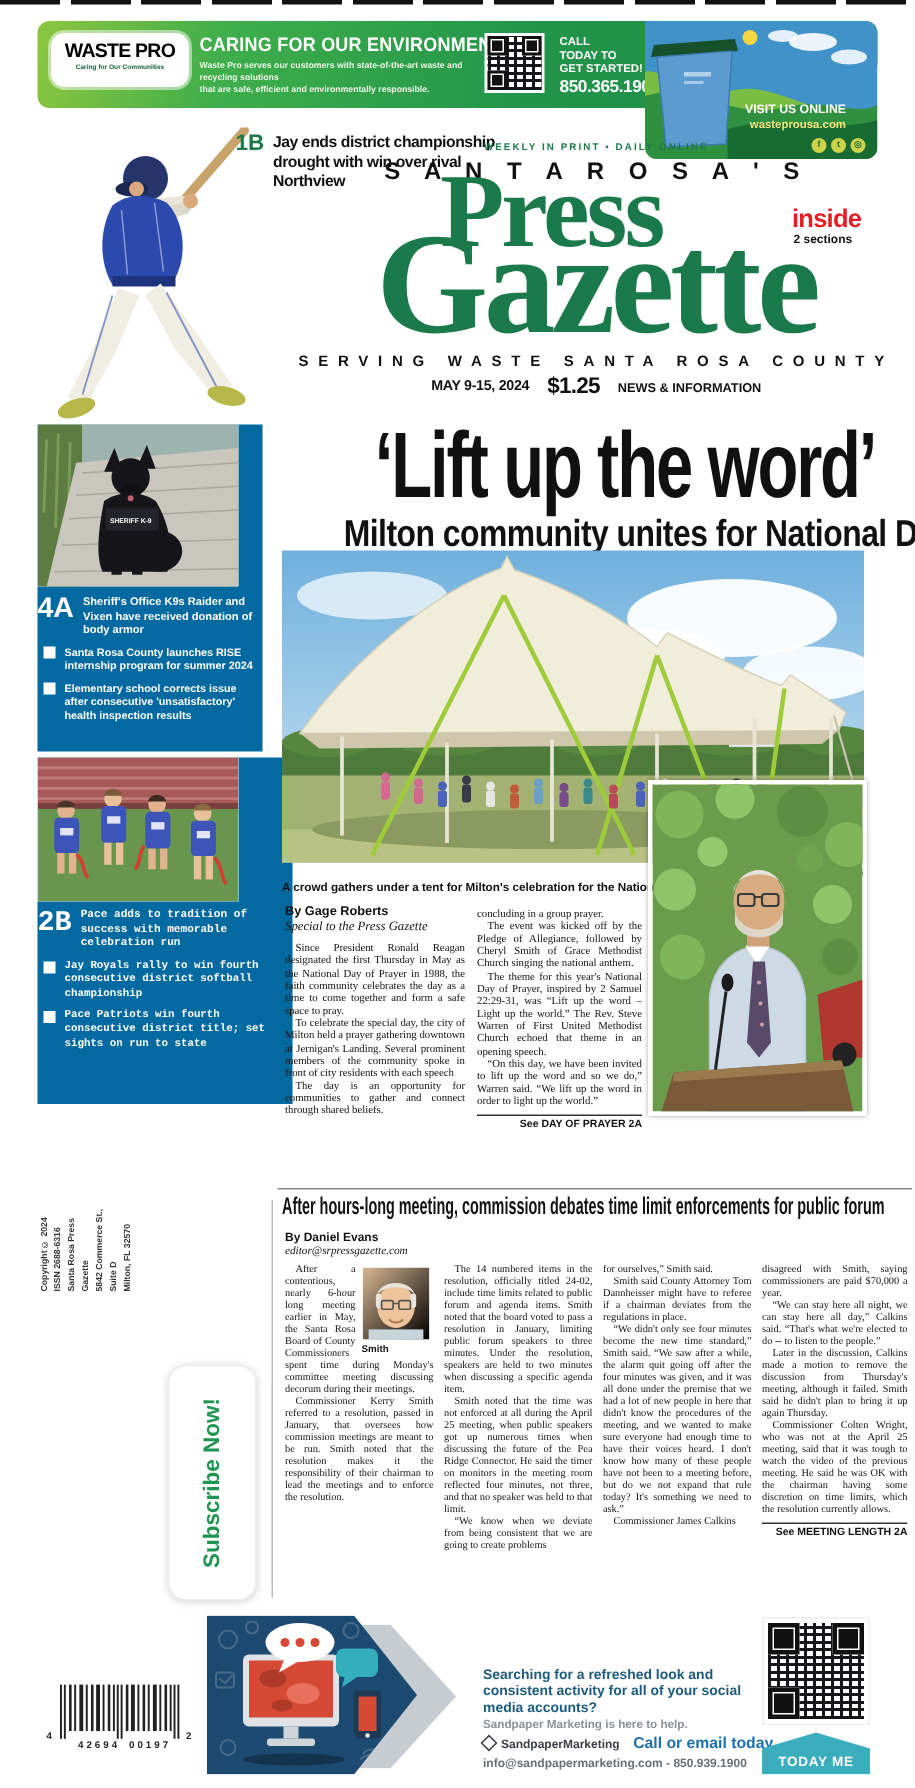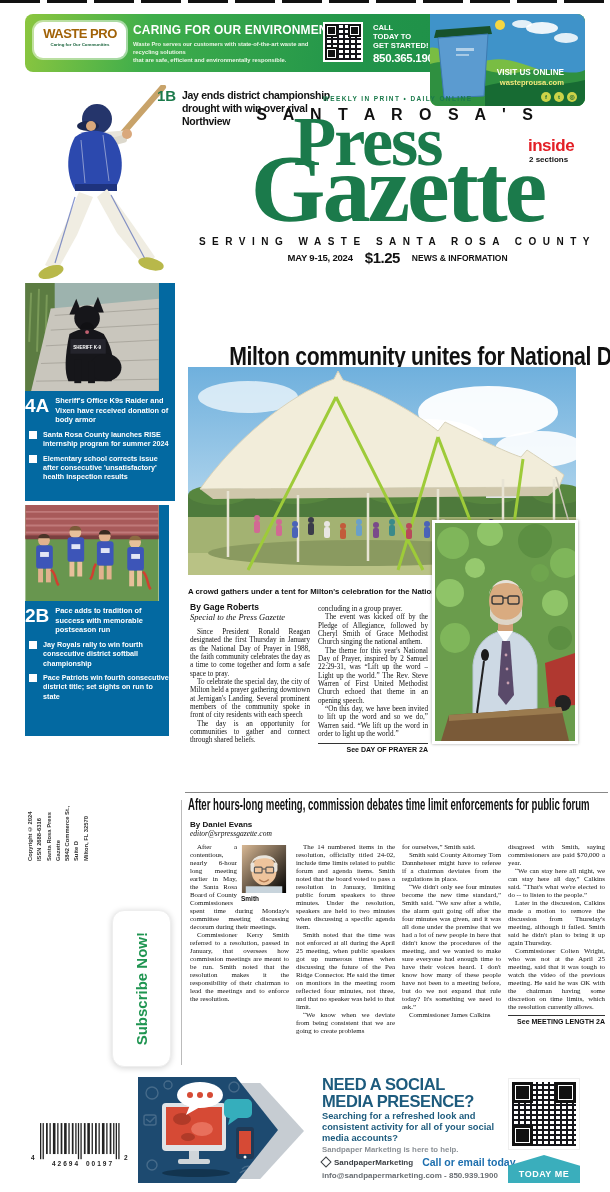--- a/index.html
+++ b/index.html
@@ -7,21 +7,21 @@
         font-family:"Liberation Sans",sans-serif;color:#111;}
   .abs{position:absolute;}
   
   .top-dashes{left:0;top:0;width:610px;height:3px;
     background:repeating-linear-gradient(90deg,#111 0 40px,transparent 40px 47px);}
   
   .banner{left:25px;top:14px;width:560px;height:58px;border-radius:8px 8px 30px 8px;
     background:linear-gradient(100deg,#8cc63f 0%,#3fae4b 22%,#21944a 60%,#1d8c46 100%);}
   .wp-logo{left:9px;top:8px;width:92px;height:36px;background:#fff;border-radius:9px;
     box-shadow:0 0 0 2px rgba(255,255,255,.5);text-align:center;}
-  .wp-name{font-size:13px;font-weight:900;color:#a16207;letter-spacing:-.5px;margin-top:4px;}
+  .wp-name{font-size:13px;font-weight:900;color:#000000;letter-spacing:-.5px;margin-top:4px;}
   .wp-tag{font-size:4.4px;font-weight:700;color:#17623a;margin-top:1px;}
   .bn-head{left:108px;top:8px;font-size:13px;font-weight:900;color:#fff;white-space:nowrap;
     transform:scaleX(.92);transform-origin:0 50%;letter-spacing:.2px;}
   .bn-sub{left:108px;top:26px;width:186px;font-size:5.8px;font-weight:600;color:#eaf6e4;line-height:1.4;}
   .qr{background:#fff;}
   .qrpat{position:relative;width:100%;height:100%;
     background-image:repeating-linear-gradient(0deg,#15151a 0 2px,transparent 2px 5px),
                      repeating-linear-gradient(90deg,#15151a 0 2px,transparent 2px 6px);}
   .qrm{position:absolute;border:2px solid #111;background:#fff;}
   .qrm::after{content:"";position:absolute;left:1px;top:1px;right:1px;bottom:1px;background:#111;}
@@ -46,21 +46,21 @@
   .inside{left:528px;top:136px;font-size:17px;font-weight:900;color:#e31f26;letter-spacing:-.5px;}
   .inside-sub{left:529px;top:155px;font-size:8px;font-weight:800;}
   .serving{left:185px;top:236px;width:425px;text-align:center;font-size:10px;font-weight:800;letter-spacing:6.5px;}
   .daterow{left:185px;top:249px;width:425px;display:flex;justify-content:center;align-items:center;gap:12px;}
   .dr-date{font-size:9.5px;font-weight:800;letter-spacing:-.2px;}
   .dr-price{font-size:15px;font-weight:900;letter-spacing:-.5px;}
   .dr-info{font-size:8.5px;font-weight:800;}
   
   .card{background:#0369a1;padding:0;box-sizing:border-box;color:#fff;}
   .card1{left:25px;top:283px;width:150px;height:218px;}
-  .card2{left:25px;top:505px;width:144px;height:231px;}
+  .card2{left:25px;top:505px;width:170px;height:231px;font-family:Liberation Mono, monospace;}
   .card svg{display:block;background:#fff;}
   .lead-row{display:flex;margin-top:5px;}
   .pg-num{font-size:19px;font-weight:900;line-height:1;margin-right:6px;}
   .lead-txt{font-size:7.4px;font-weight:800;line-height:1.3;}
   .bul{display:flex;margin-top:5px;margin-left:4px;}
   .sq{width:8px;height:8px;background:#fff;margin:1px 6px 0 0;flex:none;}
   .bul-txt{font-size:7.2px;font-weight:800;line-height:1.3;}
   
   .cxc{display:inline-block;white-space:nowrap;transform-origin:50% 50%;}
   .lead-hl{left:185px;top:280px;width:425px;text-align:center;font-size:62px;font-weight:900;
@@ -286,32 +286,35 @@
           <rect x="1" y="13" width="17" height="24" rx="3" fill="#3d55b8"></rect>
           <rect x="5" y="20" width="9" height="5" fill="#fff" opacity=".85"></rect>
           <rect x="3" y="37" width="5" height="16" fill="#e8c09a"></rect>
             <rect x="11" y="37" width="5" height="16" fill="#e8c09a"></rect>
           <path d="M17,38 C23,44 21,52 25,56" stroke="#d04030" stroke-width="2.5" fill="none"></path>
         </g>
       </g>
     </svg>
     <div class="lead-row">
       <span class="pg-num">2B</span>
-      <span class="lead-txt">Pace adds to tradition of success with memorable postseason run</span>
+      <span class="lead-txt">Pace adds to tradition of success with memorable celebration run</span>
     </div>
     <div class="bul">
       <span class="sq"></span>
       <span class="bul-txt">Jay Royals rally to win fourth consecutive district softball championship</span>
     </div>
     <div class="bul">
       <span class="sq"></span>
       <span class="bul-txt">Pace Patriots win fourth consecutive district title; set sights on run to state</span>
     </div>
   </div>
 
+  <div class="abs lead-hl">
+    <span class="cxc">‘Lift up the word’</span>
+  </div>
   <div class="abs lead-sub">
     <span class="cxc">Milton community unites for National Day of Prayer</span>
   </div>
 
   <svg class="abs main-photo" width="388" height="210" viewBox="0 0 388 208">
     <defs>
         <linearGradient id="sky" x1="0" y1="0" x2="0" y2="1">
       <stop offset="0" stop-color="#6fb0dd"></stop>
           <stop offset="1" stop-color="#cfe6f4"></stop>
         </linearGradient>
@@ -403,21 +406,21 @@
           <circle cx="320" cy="157" r="3"></circle>
         </g>
     </g>
   </svg>
   <div class="abs credit">Photo by Gage Roberts</div>
   <div class="abs caption">A crowd gathers under a tent for Milton's celebration for the National Day of Prayer.</div>
   <div class="abs byline1">By Gage Roberts</div>
   <div class="abs byline2">Special to the Press Gazette</div>
 
   <div class="abs acol lcol1">
-    <p>Since President Ronald Reagan designated the first Thursday in January as the National Day of Prayer in 1988, the faith community celebrates the day as a time to come together and form a safe space to pray.</p>
+    <p>Since President Ronald Reagan designated the first Thursday in May as the National Day of Prayer in 1988, the faith community celebrates the day as a time to come together and form a safe space to pray.</p>
     <p>To celebrate the special day, the city of Milton held a prayer gathering downtown at Jernigan's Landing. Several prominent members of the community spoke in front of city residents with each speech</p>
     <p>The day is an opportunity for communities to gather and connect through shared beliefs.</p>
   </div>
   <div class="abs acol lcol2">
     <p style="text-indent:0">concluding in a group prayer.</p>
     <p>The event was kicked off by the Pledge of Allegiance, followed by Cheryl Smith of Grace Methodist Church singing the national anthem.</p>
     <p>The theme for this year's National Day of Prayer, inspired by 2 Samuel 22:29-31, was “Lift up the word – Light up the world.” The Rev. Steve Warren of First United Methodist Church echoed that theme in an opening speech.</p>
     <p>“On this day, we have been invited to lift up the word and so we do,” Warren said. “We lift up the word in order to light up the world.”</p>
     <div class="jump">See DAY OF PRAYER 2A</div>
   </div>
@@ -584,24 +587,20 @@
         <circle cx="52" cy="18" r="3" fill="#d64a35"></circle>
           <circle cx="62" cy="18" r="3" fill="#d64a35"></circle>
           <circle cx="72" cy="18" r="3" fill="#d64a35"></circle>
         <rect x="86" y="22" width="28" height="19" rx="5" fill="#35aebc"></rect>
         <polygon points="92,40 90,48 100,41" fill="#35aebc"></polygon>
         <rect x="98" y="50" width="18" height="32" rx="3" fill="#203a56"></rect>
         <rect x="101" y="54" width="12" height="23" fill="#d64a35"></rect>
         <circle cx="107" cy="80" r="1.5" fill="#fff"></circle>
       </svg>
     </div>
-    <div class="abs ad-h1">
-      <div>NEED A SOCIAL</div>
-      <div>MEDIA PRESENCE?</div>
-    </div>
     <div class="abs ad-body">Searching for a refreshed look and consistent activity for all of your social media accounts?</div>
     <div class="abs ad-help">Sandpaper Marketing is here to help.</div>
     <div class="abs brand-row">
       <span class="diamond"></span>
       <span class="brand">SandpaperMarketing</span>
       <span class="cta">Call or email today.</span>
     </div>
     <div class="abs ad-contact">info@sandpapermarketing.com - 850.939.1900</div>
     <div class="abs ad-qr qr">
       <div class="qrpat">

